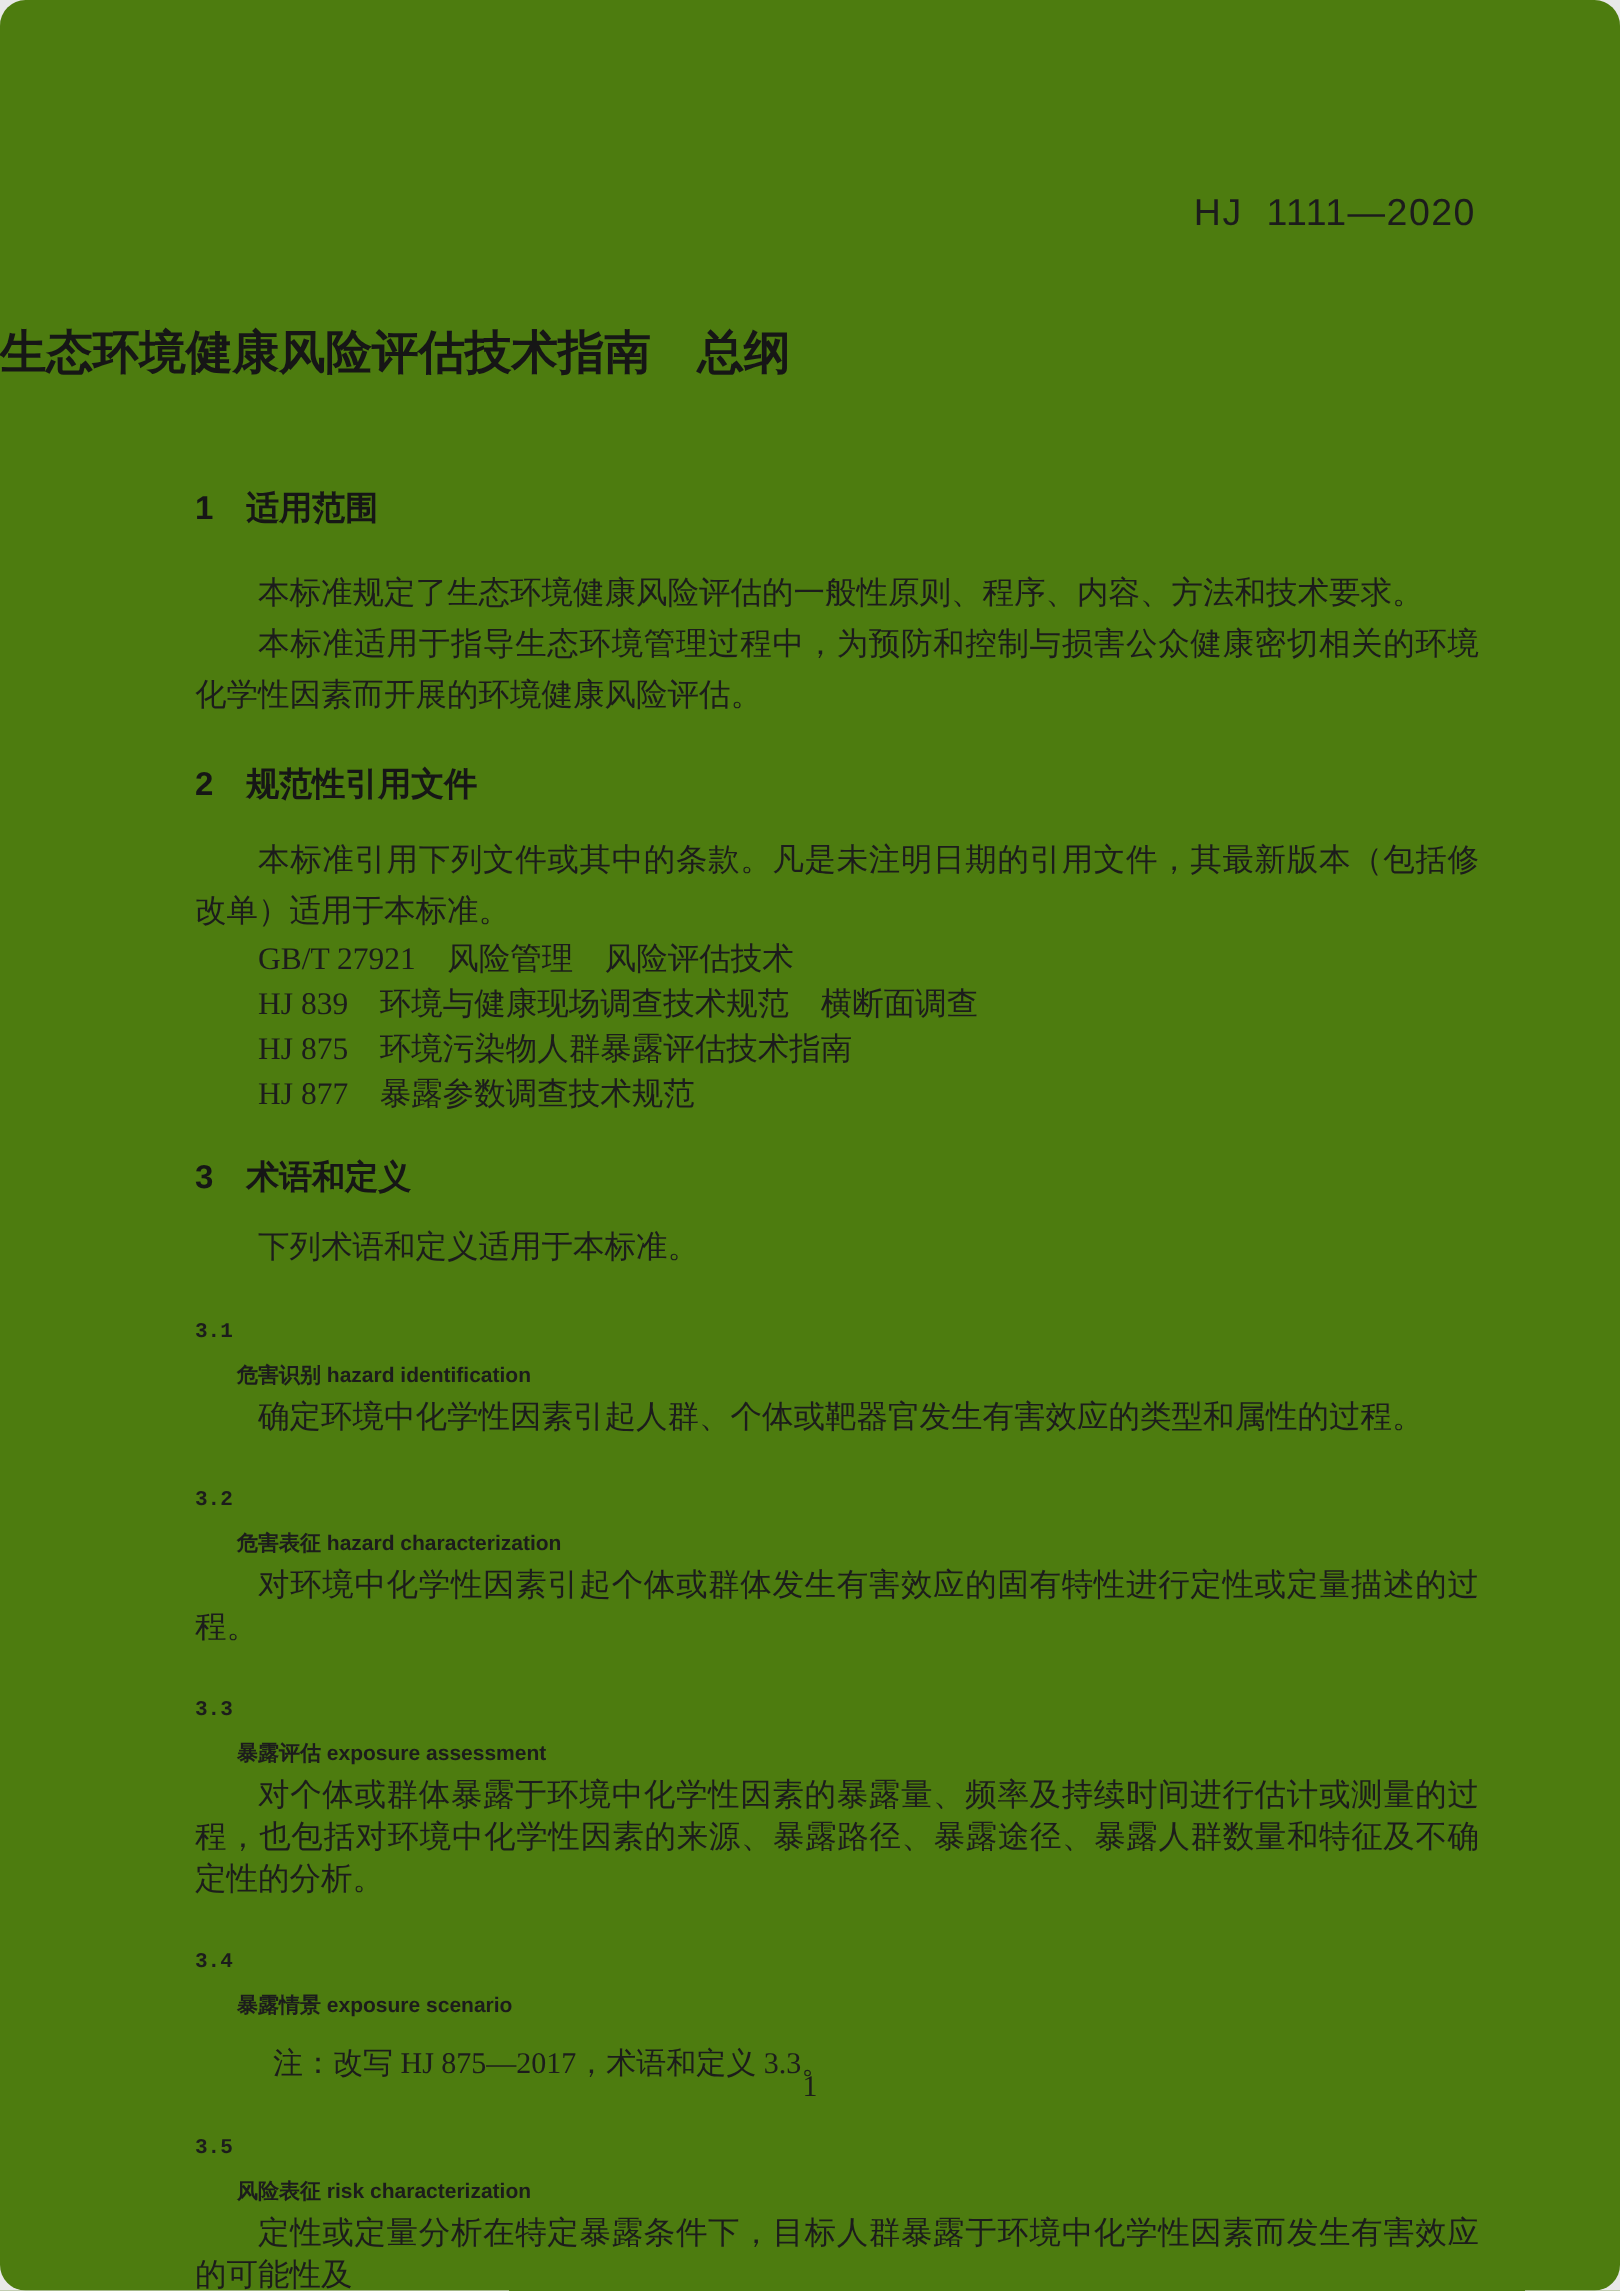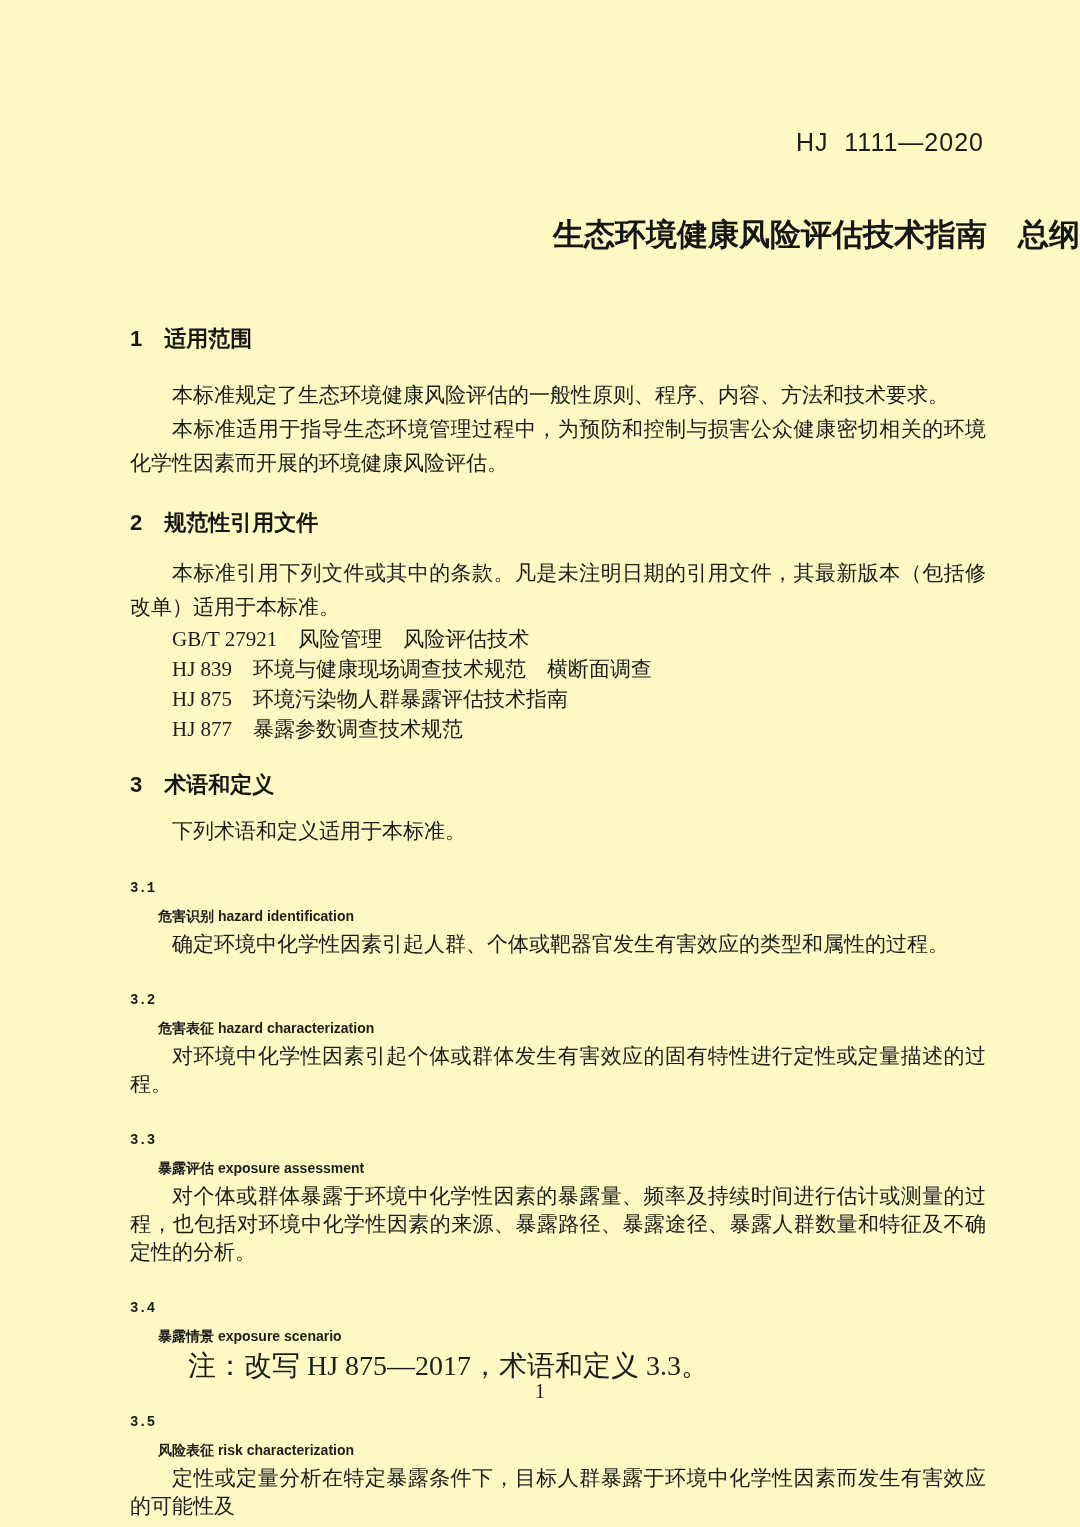--- a/index.html
+++ b/index.html
@@ -4,41 +4,42 @@
 <style>
   html, body {
     margin: 0;
     padding: 0;
     background: #e8e8e8;
   }
   .page {
     position: relative;
     width: 1080px;
     height: 1527px;
-    background: #fef9c3;
+    background: #4d7c0f;
     color: #1c1c1c;
     font-family: "Liberation Serif", "DejaVu Serif", serif;
     overflow: hidden;
+    border-radius: 17px;
   }
   .doc-number {
     position: absolute;
     top: 128px;
     right: 96px;
     font-family: "Liberation Sans", "DejaVu Sans", sans-serif;
     font-size: 25px;
     letter-spacing: 1px;
     color: #1c1c1c;
   }
   .title {
     position: absolute;
     top: 214px;
     left: 0;
     width: 100%;
     margin: 0;
-    text-align: right;
+    text-align: left;
     font-family: "Liberation Sans", "DejaVu Sans", sans-serif;
     font-weight: bold;
     font-size: 31px;
     color: #161616;
   }
   .content {
     position: absolute;
     top: 322px;
     left: 130px;
     width: 856px;
@@ -88,23 +89,23 @@
     font-size: 14px;
     line-height: 28px;
   }
   .term-def {
     margin: 0;
     text-indent: 2em;
     line-height: 28px;
     text-align: justify;
   }
   .term-note {
-    margin: 2px;
+    margin: 12px;
     text-indent: 2em;
-    font-size: 28px;
+    font-size: 20px;
     line-height: 28px;
   }
   .page-number {
     position: absolute;
     top: 1380px;
     left: 0;
     width: 100%;
     text-align: center;
     font-size: 20px;
   }

